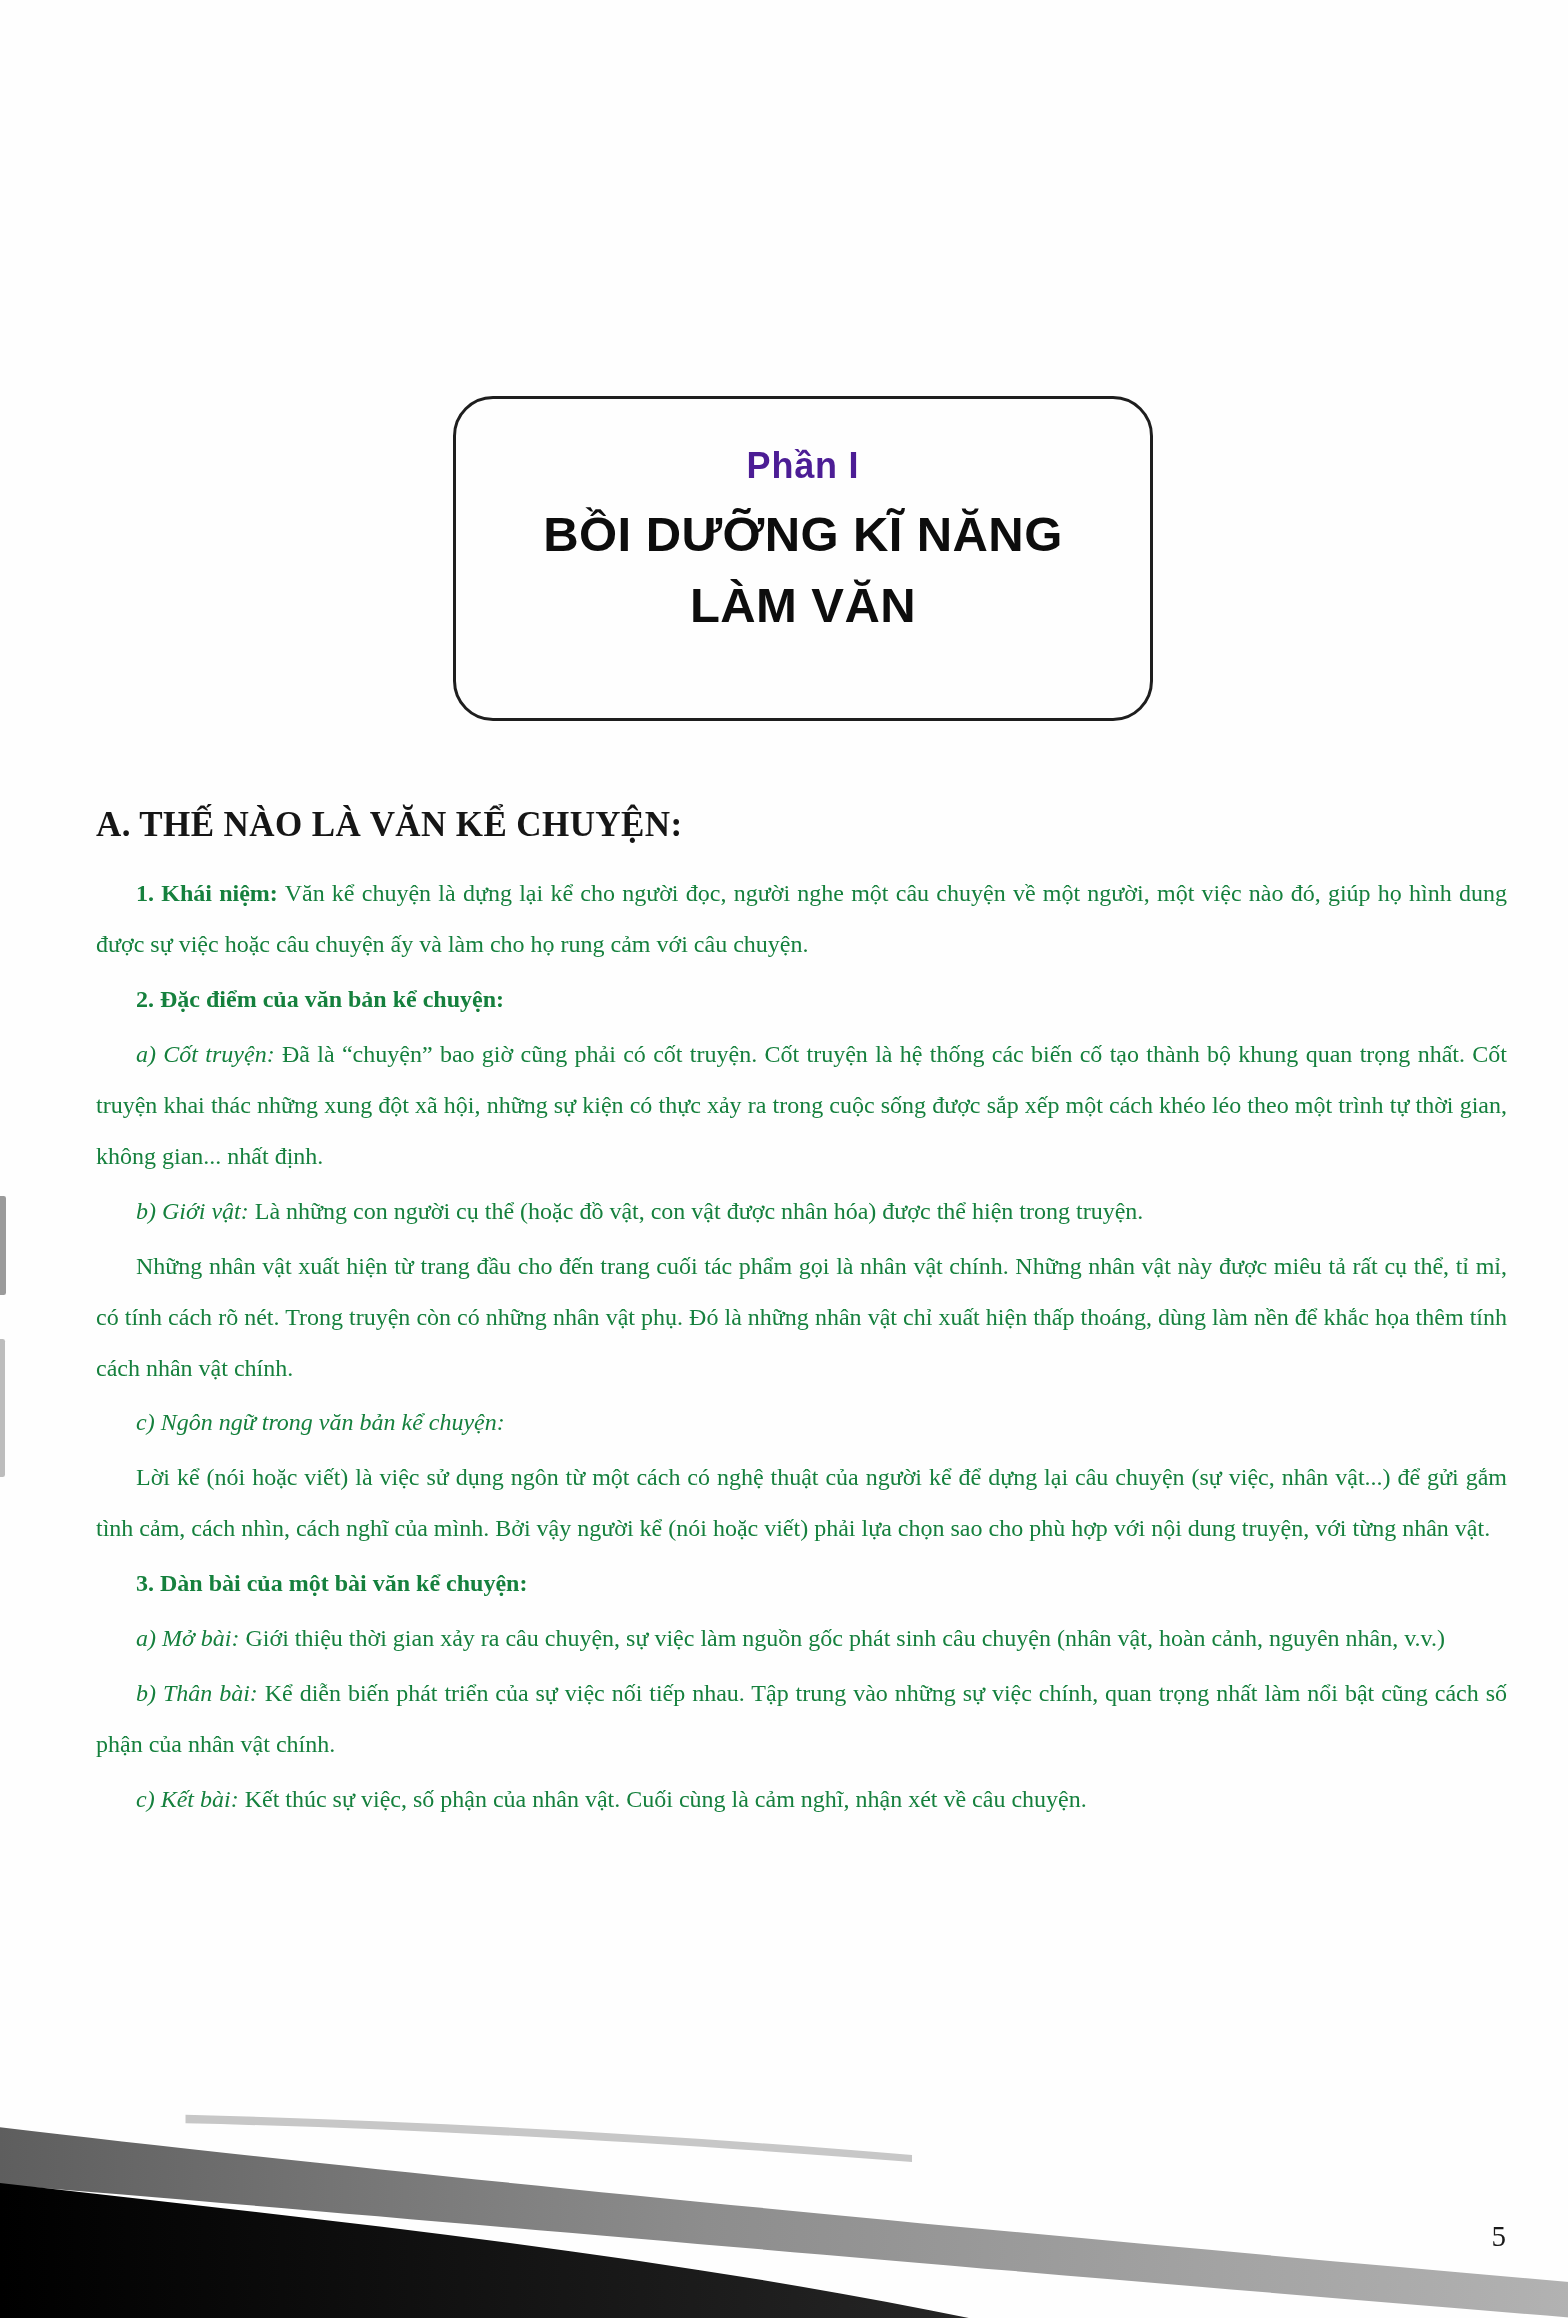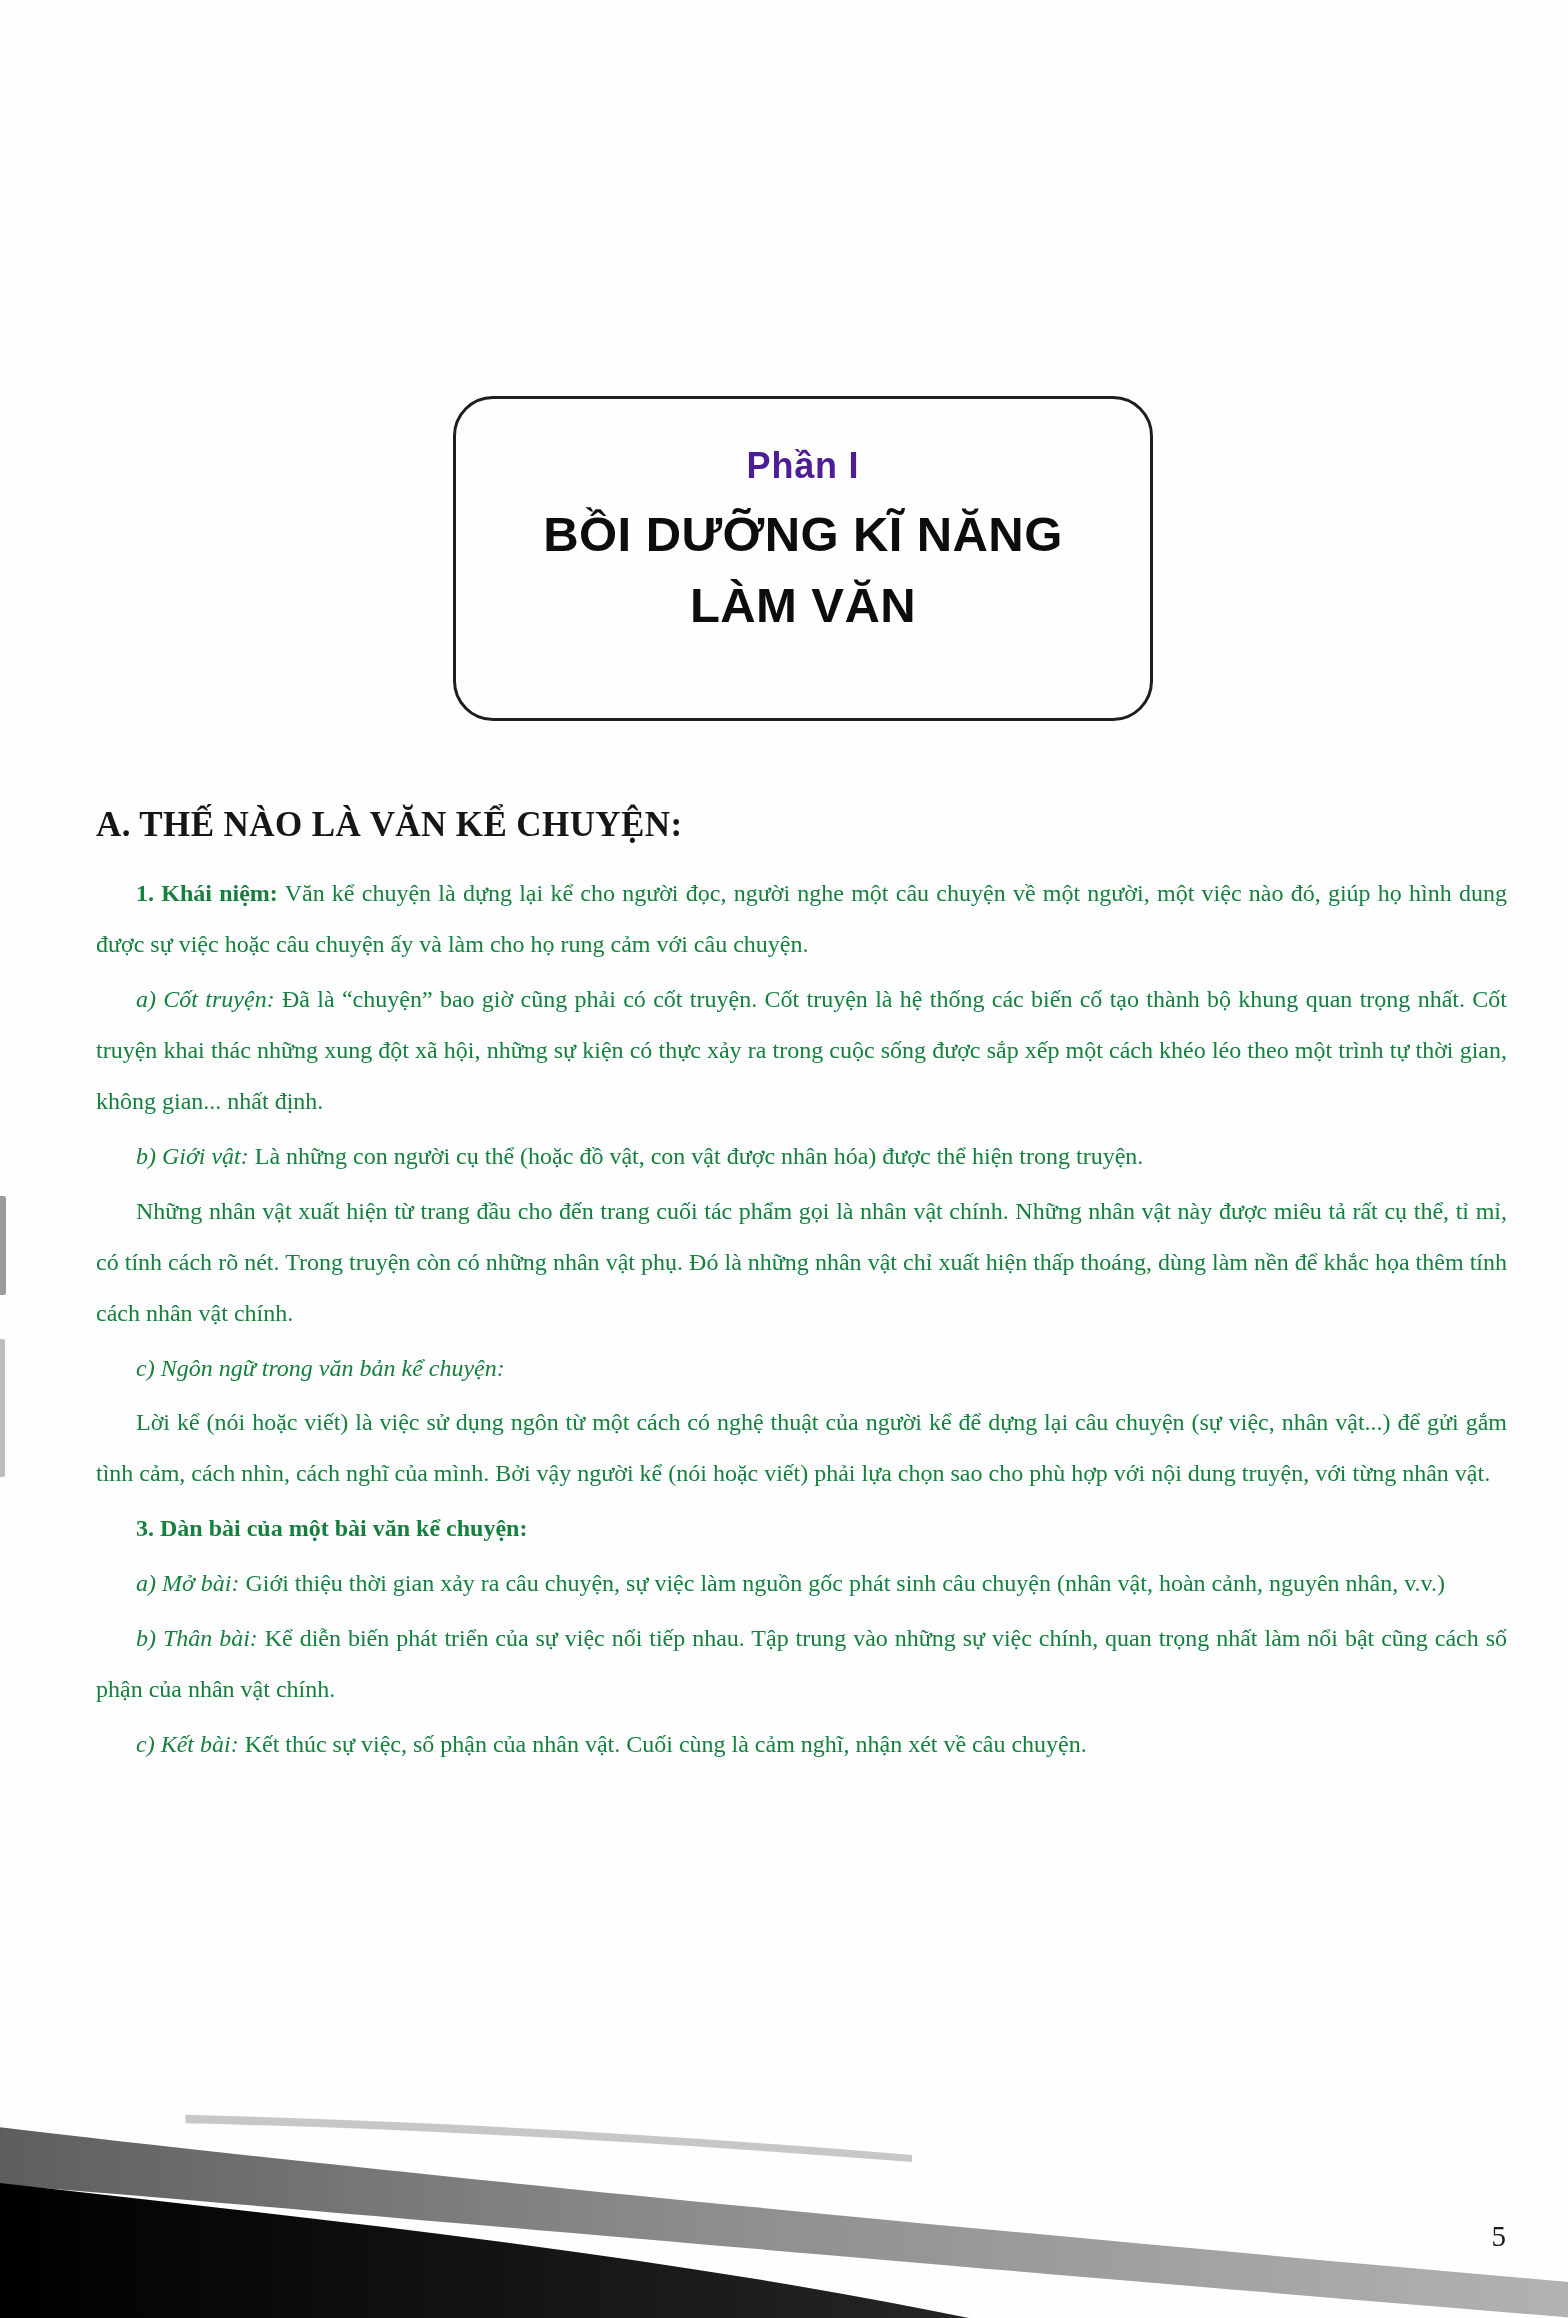--- a/index.html
+++ b/index.html
@@ -92,20 +92,21 @@
     <div class="part-label">Phần I</div>
     <div class="part-title first">BỒI DƯỠNG KĨ NĂNG</div>
     <div class="part-title">LÀM VĂN</div>
   </div>
 
   <div class="content">
     <h2 class="section-heading">A. THẾ NÀO LÀ VĂN KỂ CHUYỆN:</h2>
 
     <p class="para"><span class="lead-b">1. Khái niệm:</span><span> Văn kể chuyện là dựng lại kể cho người đọc, người nghe một câu chuyện về một người, một việc nào đó, giúp họ hình dung được sự việc hoặc câu chuyện ấy và làm cho họ rung cảm với câu chuyện.</span></p>
 
+    <p class="para"><span class="lead-b">2. Đặc điểm của văn bản kể chuyện:</span></p>
 
     <p class="para"><span class="lead-i">a) Cốt truyện:</span><span> Đã là “chuyện” bao giờ cũng phải có cốt truyện. Cốt truyện là hệ thống các biến cố tạo thành bộ khung quan trọng nhất. Cốt truyện khai thác những xung đột xã hội, những sự kiện có thực xảy ra trong cuộc sống được sắp xếp một cách khéo léo theo một trình tự thời gian, không gian... nhất định.</span></p>
 
     <p class="para"><span class="lead-i">b) Giới vật:</span><span> Là những con người cụ thể (hoặc đồ vật, con vật được nhân hóa) được thể hiện trong truyện.</span></p>
 
     <p class="para"><span>Những nhân vật xuất hiện từ trang đầu cho đến trang cuối tác phẩm gọi là nhân vật chính. Những nhân vật này được miêu tả rất cụ thể, tỉ mỉ, có tính cách rõ nét. Trong truyện còn có những nhân vật phụ. Đó là những nhân vật chỉ xuất hiện thấp thoáng, dùng làm nền để khắc họa thêm tính cách nhân vật chính.</span></p>
 
     <p class="para"><span class="lead-i">c) Ngôn ngữ trong văn bản kể chuyện:</span></p>
 
     <p class="para"><span>Lời kể (nói hoặc viết) là việc sử dụng ngôn từ một cách có nghệ thuật của người kể để dựng lại câu chuyện (sự việc, nhân vật...) để gửi gắm tình cảm, cách nhìn, cách nghĩ của mình. Bởi vậy người kể (nói hoặc viết) phải lựa chọn sao cho phù hợp với nội dung truyện, với từng nhân vật.</span></p>

